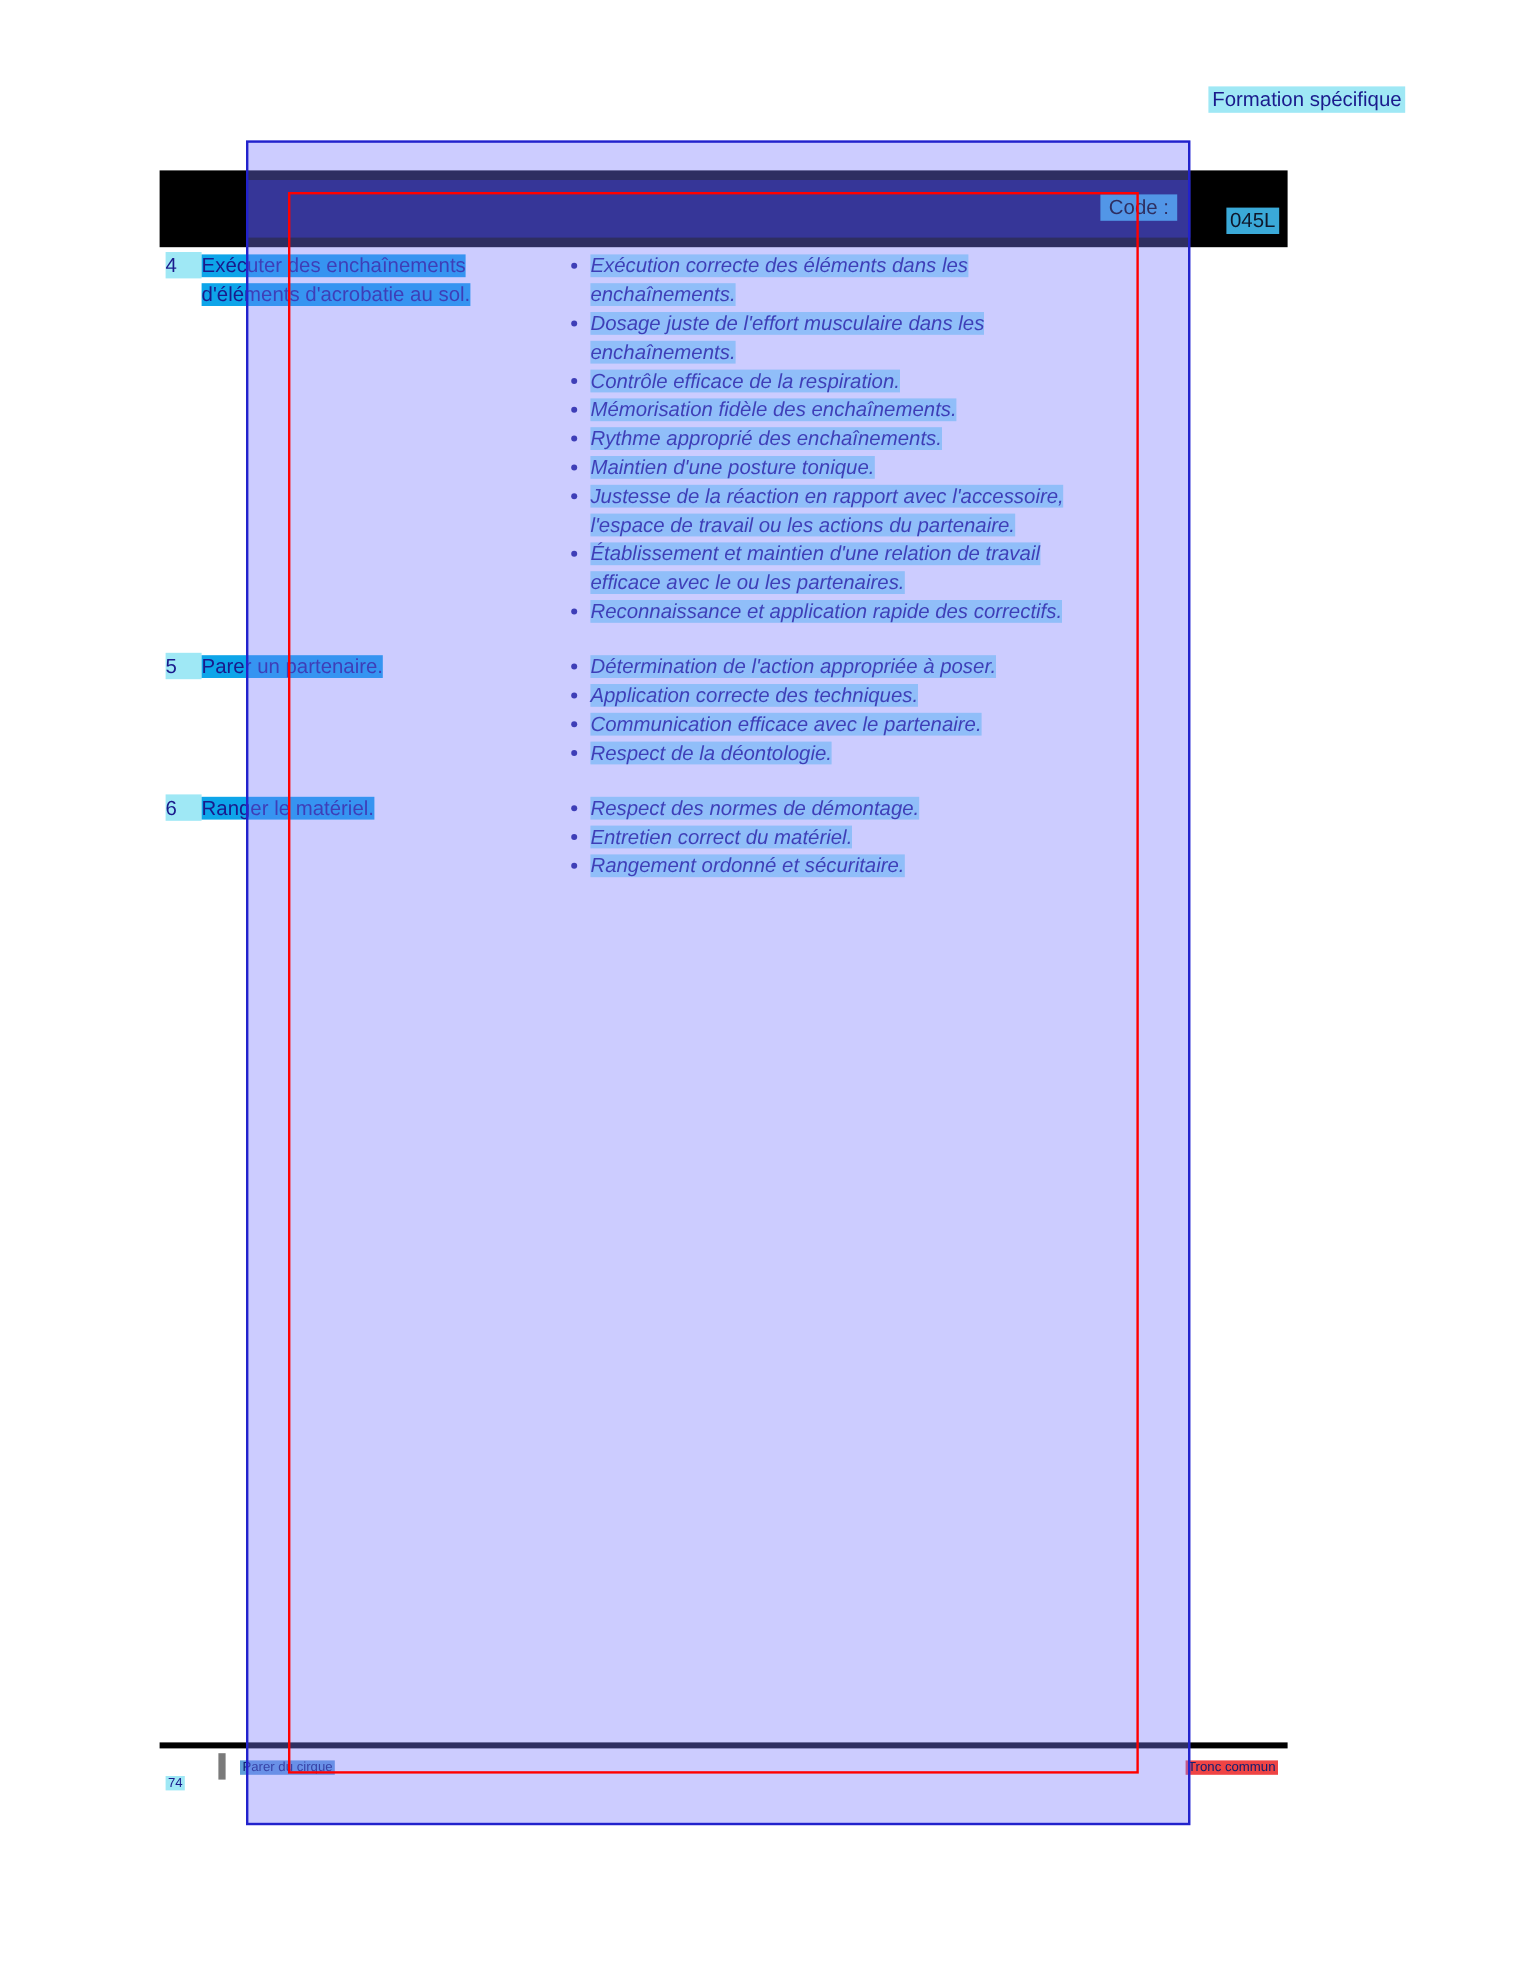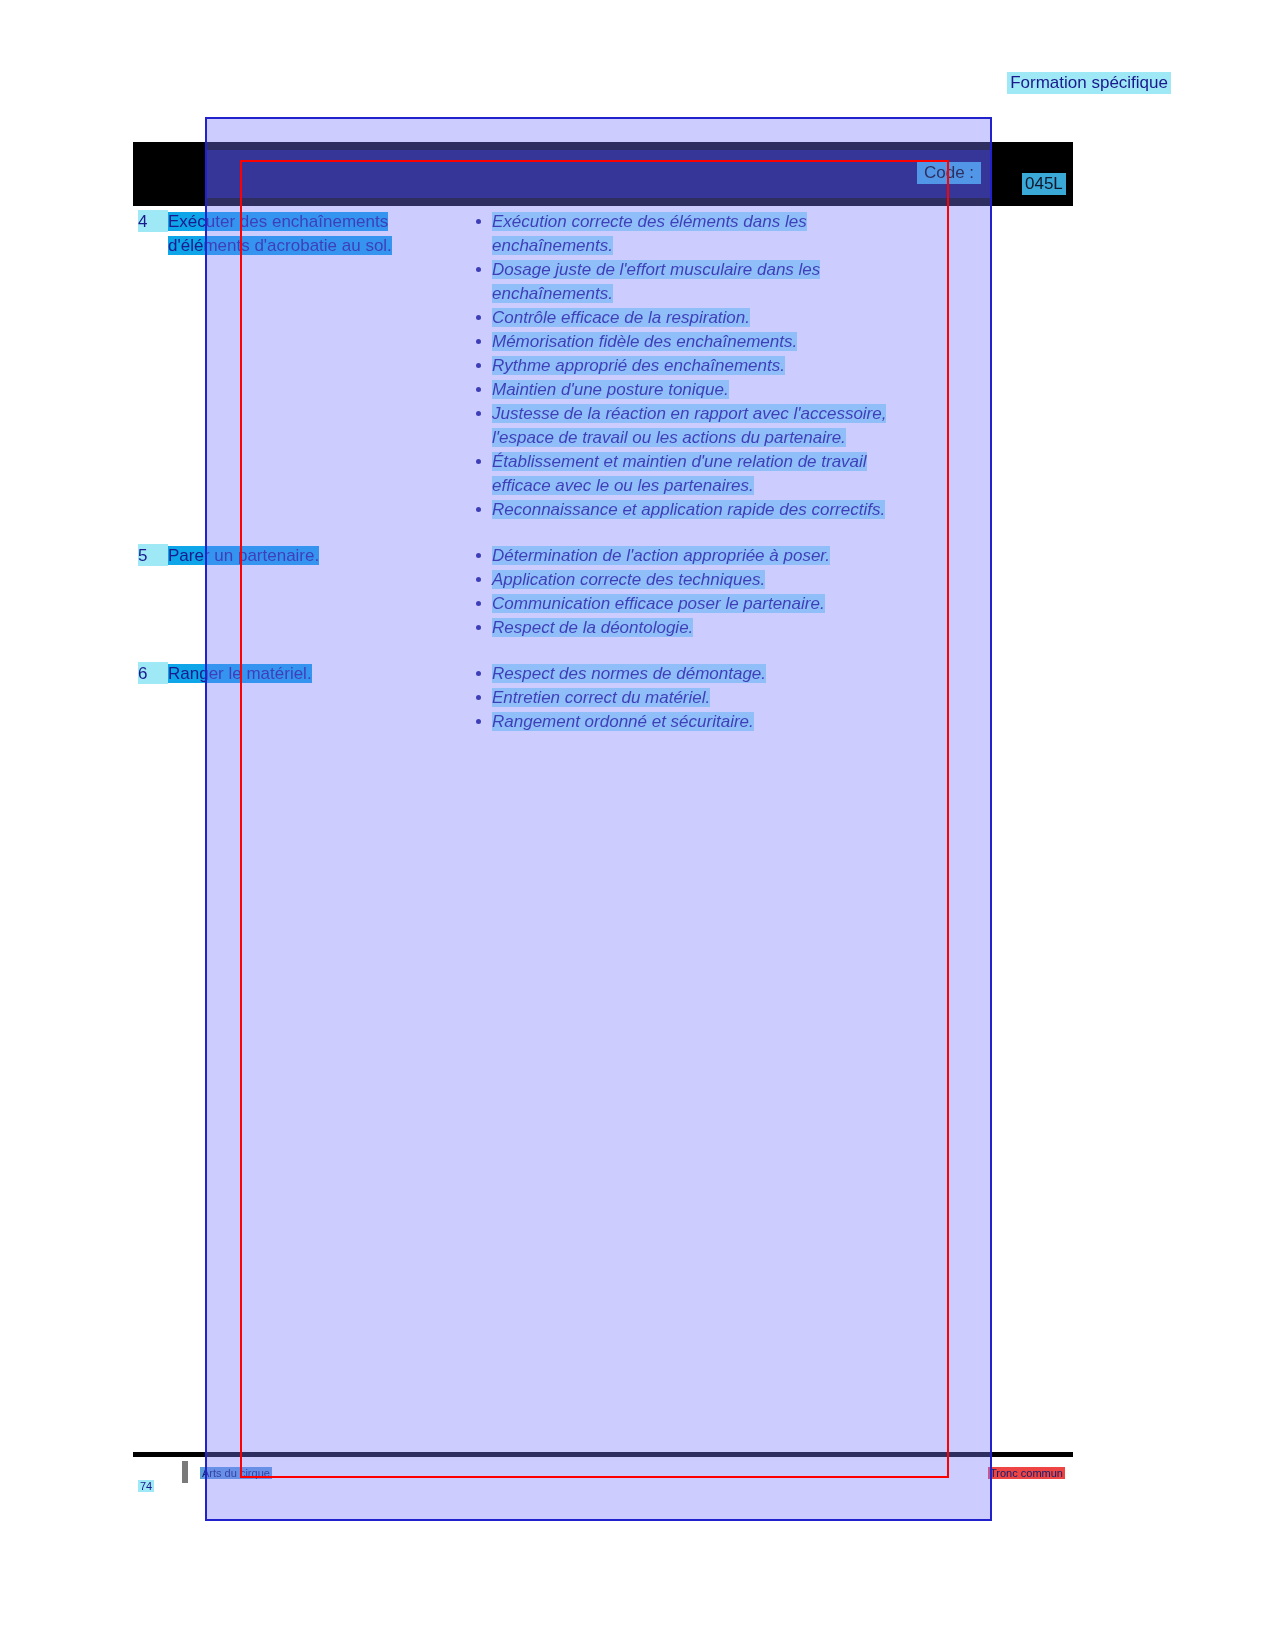--- a/index.html
+++ b/index.html
@@ -249,21 +249,21 @@
     <div class="col-left">
       <div class="task">
         <div class="task-num">5</div>
         <div class="task-text"><span>Parer un partenaire.</span></div>
       </div>
     </div>
     <div class="col-right">
       <ul class="criteria">
         <li><span class="bullet"></span><span class="txt">Détermination de l'action appropriée à poser.</span></li>
         <li><span class="bullet"></span><span class="txt">Application correcte des techniques.</span></li>
-        <li><span class="bullet"></span><span class="txt">Communication efficace poser le partenaire.</span></li>
+        <li><span class="bullet"></span><span class="txt">Communication efficace avec le partenaire.</span></li>
         <li><span class="bullet"></span><span class="txt">Respect de la déontologie.</span></li>
       </ul>
     </div>
   </div>
 
   <div class="row">
     <div class="col-left">
       <div class="task">
         <div class="task-num">6</div>
         <div class="task-text"><span>Ranger le matériel.</span></div>
@@ -277,18 +277,18 @@
       </ul>
     </div>
   </div>
 
 </div>
 
 <div class="footer-rule"></div>
 <div class="footer">
   <span class="page-num">74</span>
   <span class="grey-tick"></span>
-  <span class="doc-title">Arts du cirque</span>
+  <span class="doc-title">Parer du cirque</span>
   <span class="doc-section">Tronc commun</span>
 </div>
 
 <div class="selection-box"></div>
 <div class="red-box"></div>
 
 </body></html>

